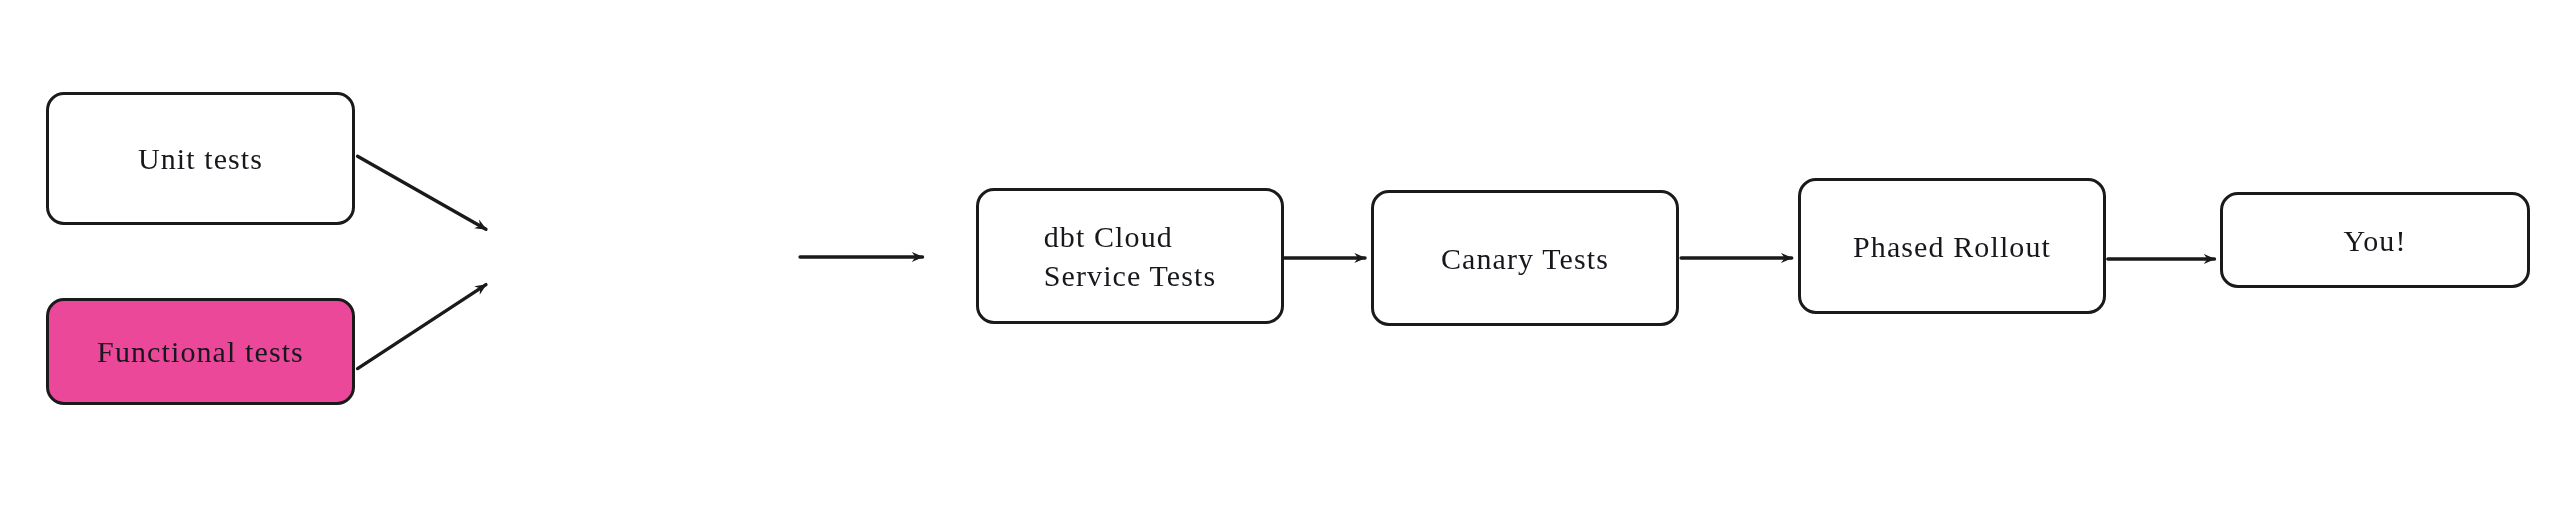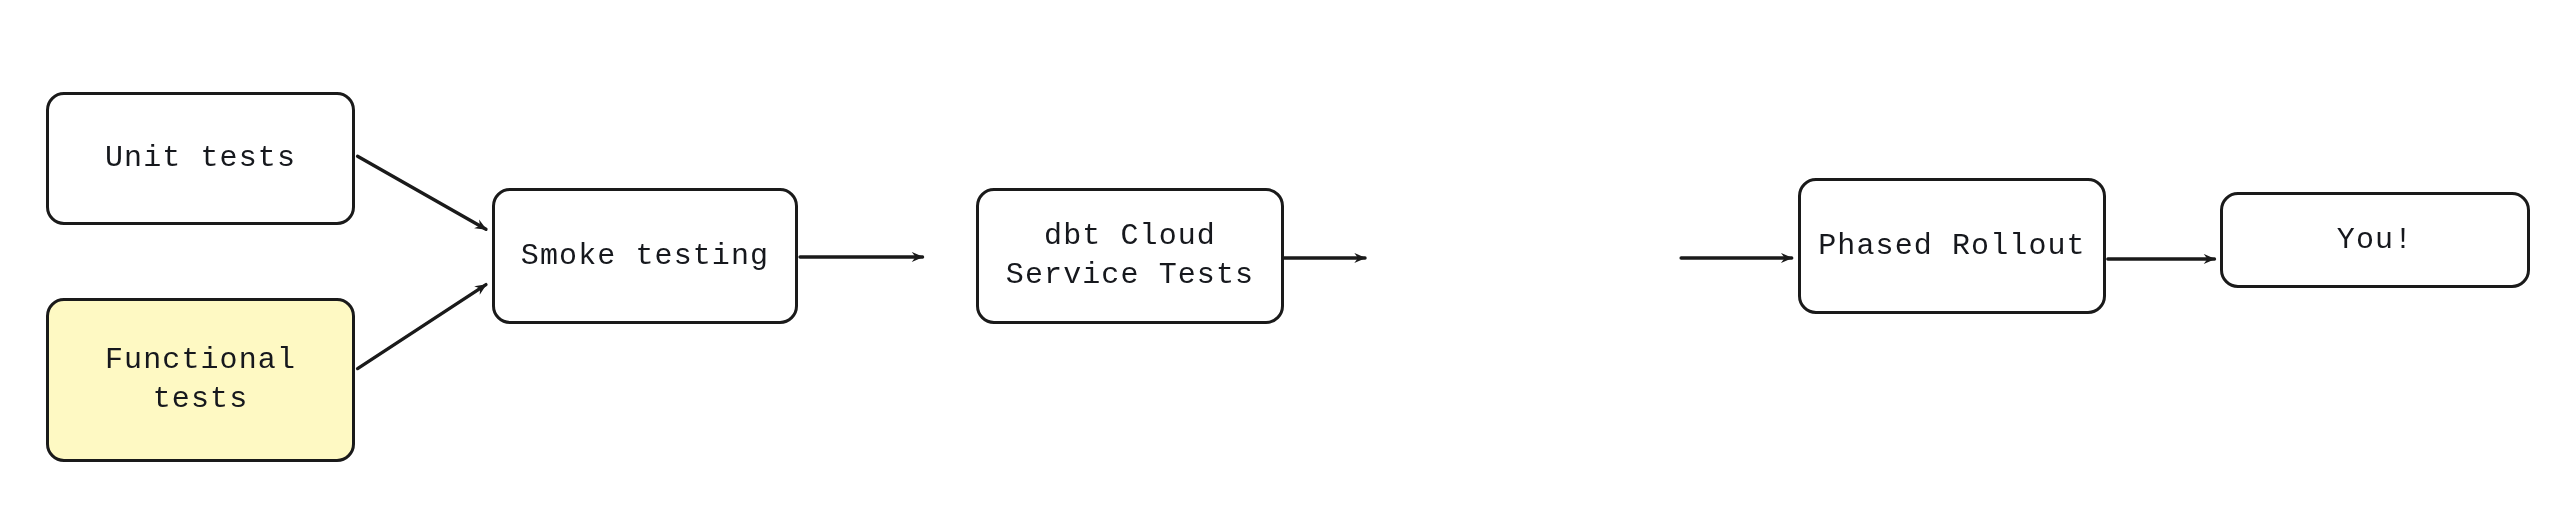--- a/index.html
+++ b/index.html
@@ -31,26 +31,25 @@
     box-sizing: border-box;
     background: #ffffff;
     border: 3.5px solid #1a1a1a;
     border-radius: 18px;
     display: flex;
     align-items: center;
     justify-content: center;
     z-index: 2;
   }
   .node-label {
-    font-family: Liberation Mono, monospace;
+    font-family: Liberation Serif, serif;
     font-size: 30px;
     font-weight: 400;
     line-height: 1.30;
     color: #16181d;
-    text-align: center;
     letter-spacing: 1.1px;
     white-space: pre-line;
     padding: 0 10px;
   }
 </style>
 </head>
 <body>
 
 <div id="canvas" style="background: rgb(255, 255, 255);">
 
@@ -67,33 +66,33 @@
         <path d="M 1254 261 L 1382 261" marker-end="url(#arrowhead)"></path>
         <path d="M 1702 261 L 1814 261" marker-end="url(#arrowhead)"></path>
         <path d="M 2134 262 L 2242 262" marker-end="url(#arrowhead)"></path>
       </g>
   </svg>
 
   <div class="node" style="left: 46px; top: 92px; width: 309px; height: 133px; border-color: rgb(26, 26, 26); background: rgb(255, 255, 255);">
     <span class="node-label">Unit tests</span>
   </div>
 
-  <div class="node" style="left: 46px; top: 298px; width: 309px; height: 164px; border-color: rgb(26, 26, 26); background: #fef9c3;">
+  <div class="node" style="left: 46px; top: 298px; width: 309px; height: 107px; border-color: rgb(26, 26, 26); background: #ec4899;">
     <span class="node-label">Functional tests</span>
   </div>
 
-  <div class="node" style="left: 492px; top: 188px; width: 306px; height: 136px; border-color: rgb(26, 26, 26); background: rgb(255, 255, 255);">
-    <span class="node-label">Smoke testing</span>
-  </div>
 
   <div class="node" style="left: 928px; top: 188px; width: 308px; height: 136px; border-color: rgb(26, 26, 26); background: rgb(255, 255, 255); margin-left: 48px;">
     <span class="node-label">dbt Cloud
 Service Tests</span>
   </div>
 
+  <div class="node" style="left: 1371px; top: 190px; width: 308px; height: 136px; border-color: rgb(26, 26, 26); background: rgb(255, 255, 255);">
+    <span class="node-label">Canary Tests</span>
+  </div>
 
   <div class="node" style="left: 1798px; top: 178px; width: 308px; height: 136px; border-color: rgb(26, 26, 26); background: rgb(255, 255, 255);">
     <span class="node-label">Phased Rollout</span>
   </div>
 
   <div class="node" style="left: 2220px; top: 192px; width: 310px; height: 96px; border-color: rgb(26, 26, 26); background: rgb(255, 255, 255);">
     <span class="node-label">You!</span>
   </div>
 
 </div>

